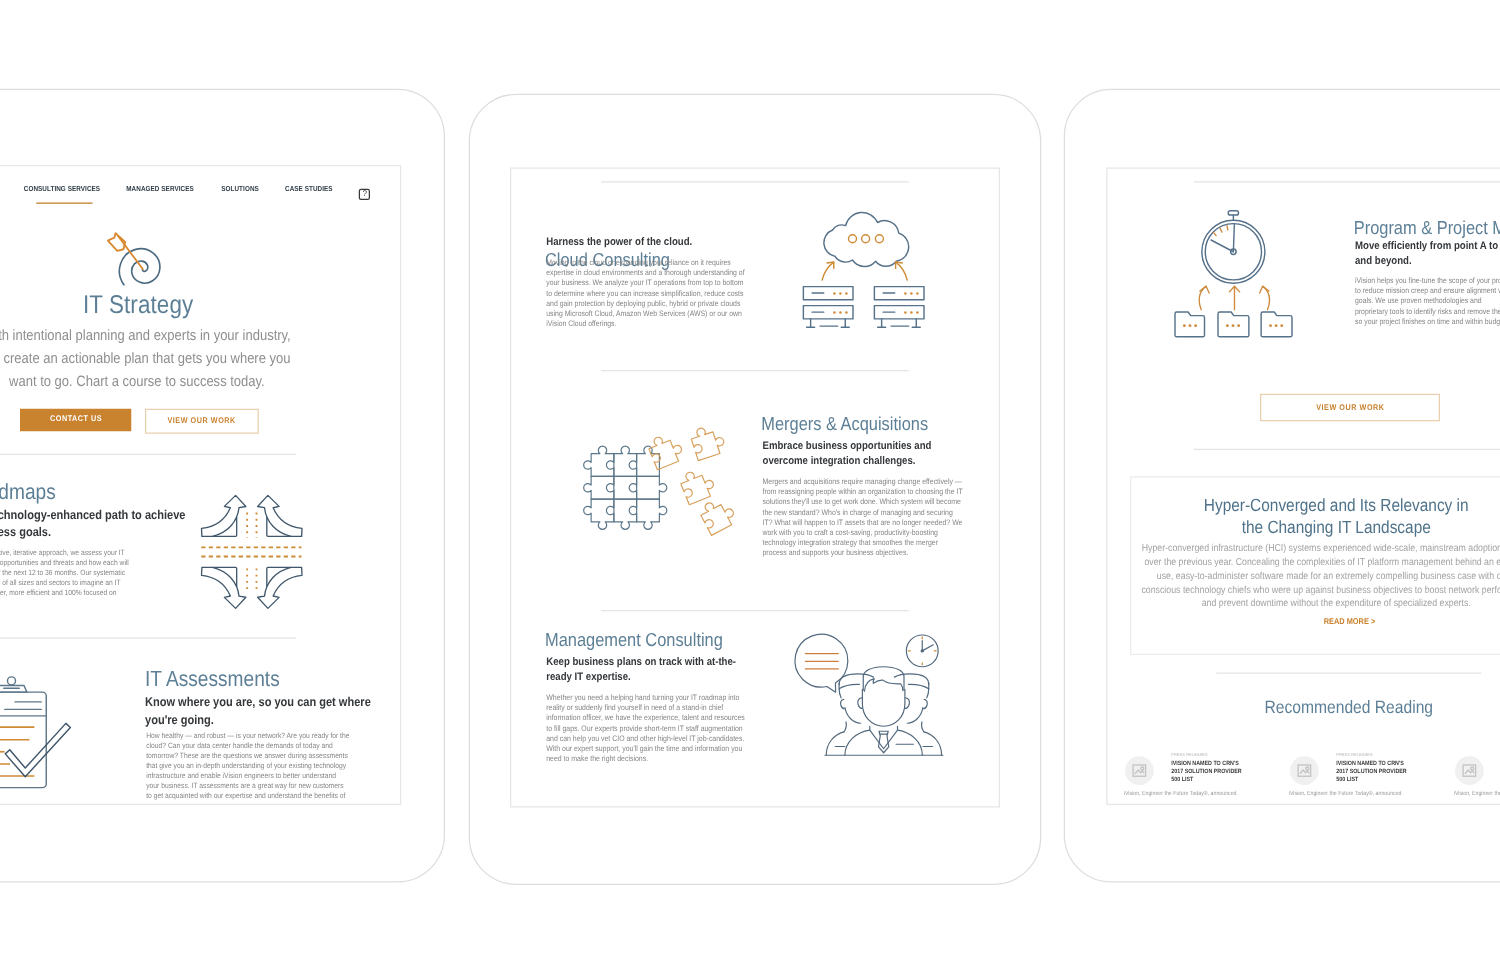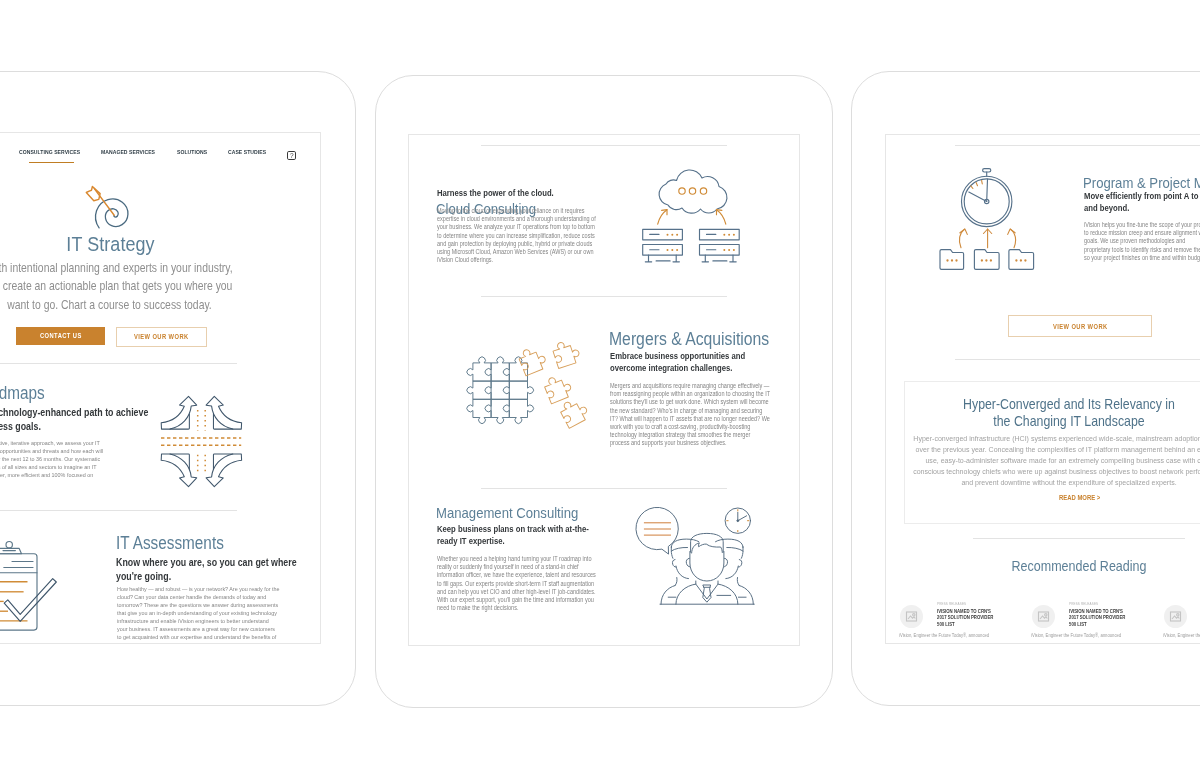--- a/index.html
+++ b/index.html
@@ -190,21 +190,21 @@
               <circle cx="102.9" cy="70.7" r="1.0"></circle>
   <circle cx="93.3" cy="85.9" r="1.0"></circle>
               <circle cx="98.1" cy="85.9" r="1.0"></circle>
               <circle cx="102.9" cy="85.9" r="1.0"></circle>
  </g>
 </svg>
       </div>
 
       <div class="divider" style="position:absolute;left:480px;top:295px;width:246px;"></div>
 
-      <div class="h2" style="position:absolute;left:608px;top:329px;font-size:18px;line-height:19px;">
+      <div class="h2" style="position:absolute;left:608px;top:329px;font-size:15px;line-height:19px;">
         <span class="sq">Mergers &amp; Acquisitions</span>
       </div>
       <div class="sub nar" style="position:absolute;left:608.5px;top:348.5px;width:180px;font-size:8.8px;line-height:12.4px;">Embrace business opportunities and overcome integration challenges.</div>
       <div class="body nar" style="position:absolute;left:608.5px;top:381px;width:184px;font-size:6.35px;line-height:8.2px;">Mergers and acquisitions require managing change effectively — from reassigning people within an organization to choosing the IT solutions they'll use to get work done. Which system will become the new standard? Who's in charge of managing and securing IT? What will happen to IT assets that are no longer needed? We work with you to craft a cost-saving, productivity-boosting technology integration strategy that smoothes the merger process and supports your business objectives.</div>
       <div style="position:absolute;left:455px;top:345px;width:132px;height:96px;">
         <svg width="132" height="96" viewBox="0 0 132 96">
  <g fill="none" stroke="#5c7789" stroke-width="0.95" stroke-linejoin="round">
   <path d="M 16.90 16.90 L 23.90 16.90 A 3.35 3.35 0 1 1 28.10 16.90 L 35.10 16.90 L 35.10 35.10 L 16.90 35.10 L 16.90 28.10 A 3.35 3.35 0 1 1 16.90 23.90 L 16.90 16.90 Z"></path>
   <path d="M 35.10 16.90 L 42.10 16.90 A 3.35 3.35 0 1 1 46.30 16.90 L 53.30 16.90 L 53.30 35.10 L 35.10 35.10 L 35.10 28.10 A 3.35 3.35 0 1 1 35.10 23.90 L 35.10 16.90 Z"></path>
   <path d="M 53.30 16.90 L 60.30 16.90 A 3.35 3.35 0 1 1 64.50 16.90 L 71.50 16.90 L 71.50 35.10 L 53.30 35.10 L 53.30 28.10 A 3.35 3.35 0 1 1 53.30 23.90 L 53.30 16.90 Z"></path>

